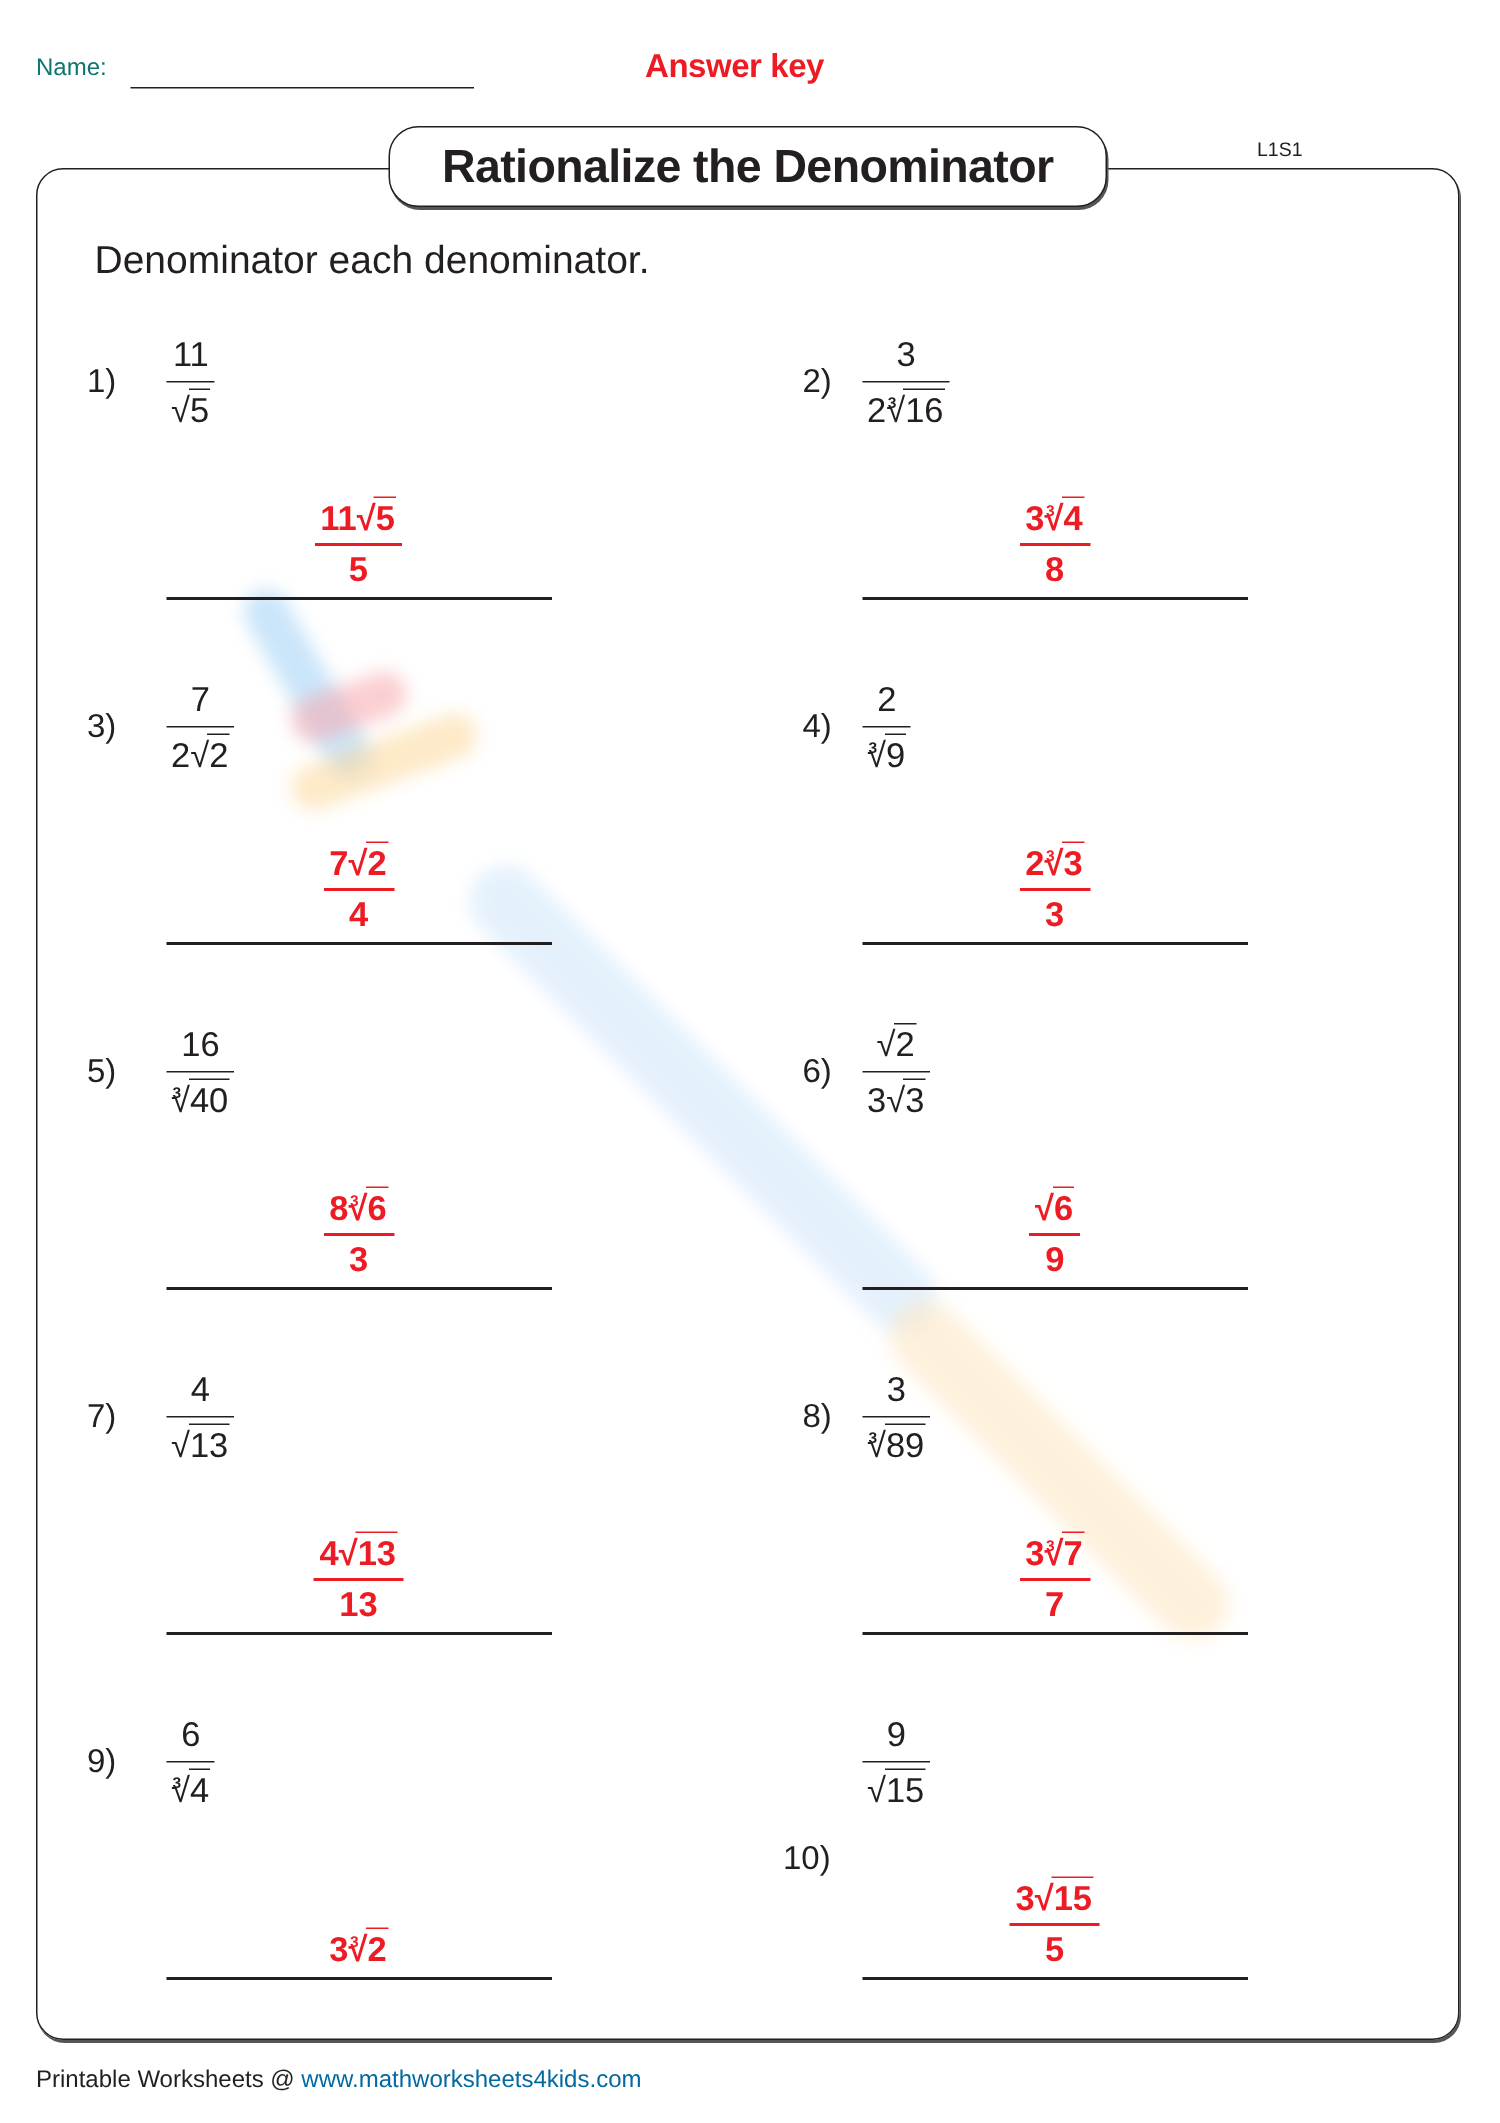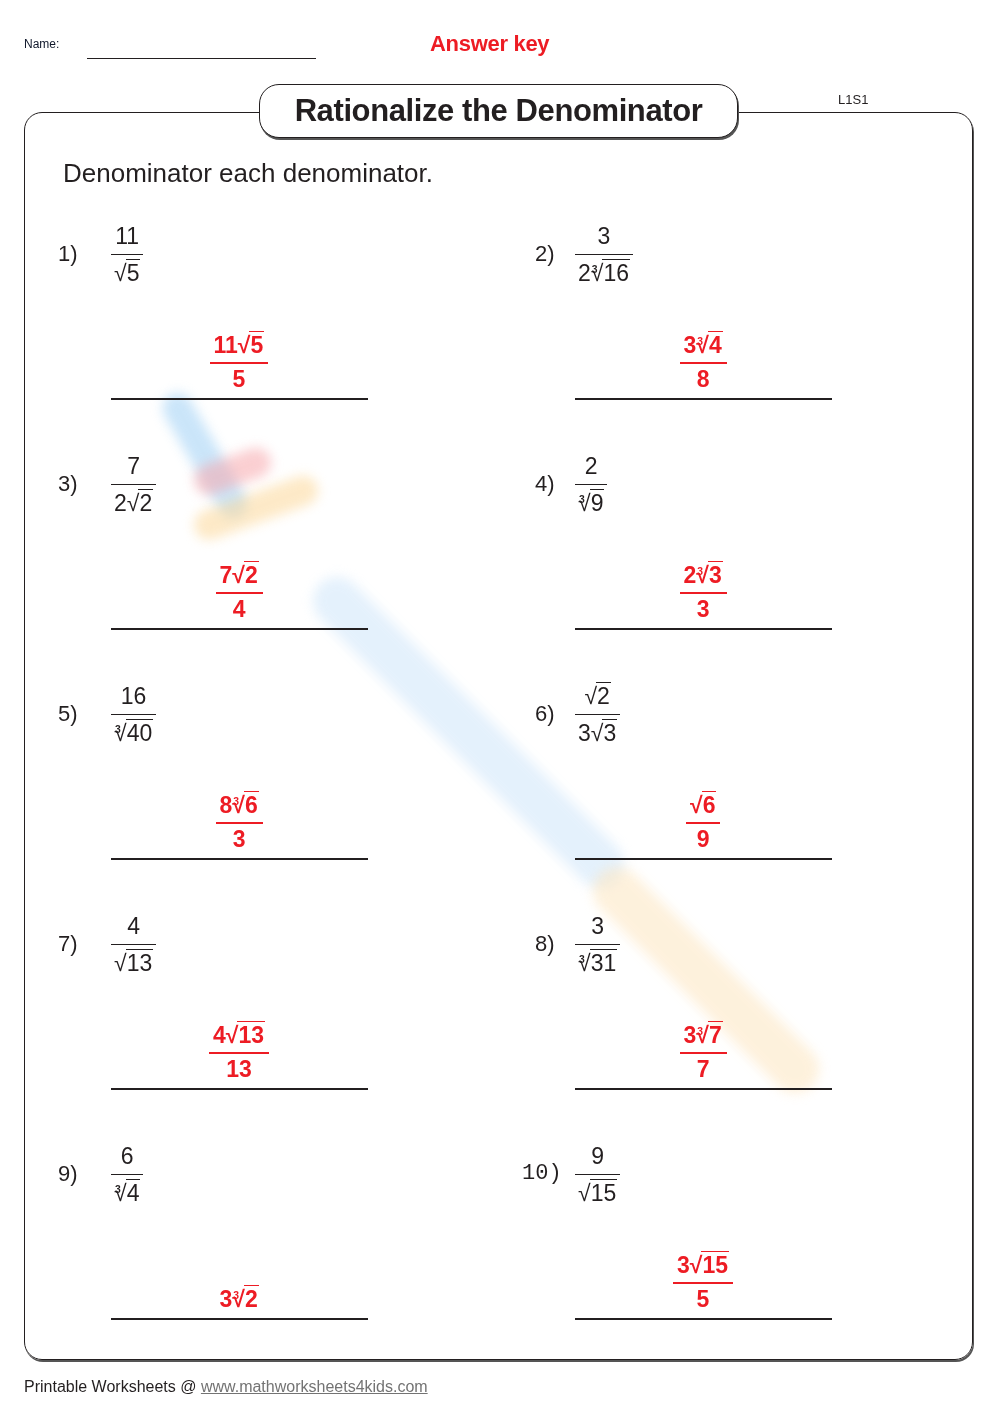--- a/index.html
+++ b/index.html
@@ -1,20 +1,20 @@
 <!DOCTYPE html>
 <html><head>
 <meta charset="utf-8">
 <style>
   html, body { margin: 0; padding: 0; background: #ffffff; }
   body {
     width: 1000px; height: 1415px; position: relative; overflow: hidden;
     font-family: "Liberation Sans", "DejaVu Sans", sans-serif; color: #231f20;
   }
-  .name-label { position: absolute; left: 24px; top: 37px; font-size: 12px; color: #0f172a; }
+  .name-label { position: absolute; left: 24px; top: 37px; font-size: 16px; color: #0f766e; }
   .name-line { position: absolute; left: 87px; top: 58px; width: 229px; height: 0; border-top: 1.5px solid #231f20; }
   .answer-key { position: absolute; left: 430px; top: 31px; font-size: 22px; font-weight: bold; color: #ed1c24; letter-spacing: -0.3px; }
   .code { position: absolute; left: 838px; top: 92px; font-size: 13px; color: #231f20; }
 
   .frame {
     position: absolute; left: 24px; top: 112px; width: 947px; height: 1246px;
     border: 1.5px solid #231f20; border-radius: 18px; box-shadow: 1px 2px 0 #555;
   }
   .title-pill {
     position: absolute; left: 259px; top: 84px; width: 477px; height: 52px;
@@ -35,21 +35,21 @@
   .rad .sign { font-size: 1em; line-height: 1; }
   .rad .idx { position: absolute; left: 1px; top: -3px; font-size: 0.45em; font-weight: bold; }
   .rad .rcd { border-top: 1.5px solid currentColor; line-height: 1; padding: 2px 1px 0 1px; margin-left: -1px; }
 
   .answer { position: absolute; display: inline-flex; flex-direction: column; align-items: center; color: #ed1c24; font-weight: bold; font-size: 23px; }
   .answer .num, .answer .den { line-height: 27px; white-space: nowrap; padding: 0 4px; }
   .answer .bar { align-self: stretch; border-top: 2px solid #ed1c24; margin: 3px 0 2px 0; }
   .ans-line { position: absolute; height: 0; border-top: 2px solid #231f20; width: 257px; }
 
   .footer { position: absolute; left: 24px; top: 1378px; font-size: 16px; color: #231f20; }
-  .footer .url { color: #737373; text-decoration: underline; }
+  .footer .url { color: #0369a1; }
 </style>
 </head>
 <body>
 
 <div class="name-label">Name:</div>
 <div class="name-line"></div>
 <div class="answer-key">Answer key</div>
 
 <div class="frame"></div>
 <div class="title-pill">Rationalize the Denominator</div>
@@ -201,21 +201,21 @@
       <div class="bar"></div>
       <div class="den">13</div>
     </div>
     <div class="pnum" style="left: 535px; top: 931px;">8)</div>
     <div class="frac" style="left: 575px; top: 912px;">
       <div class="num">3</div>
       <div class="bar"></div>
       <div class="den"><span class="expr"><span class="rad">
             <span class="idx">3</span>
             <span class="sign">√</span>
-            <span class="rcd">31</span>
+            <span class="rcd">89</span>
           </span></span></div>
     </div>
     <div class="ans-line" style="left: 575px; top: 1088px;"></div>
     <div class="answer" style="top: 1021px; left: 679.5px;">
       <div class="num"><span class="expr"><span>3</span><span class="rad">
             <span class="idx">3</span>
             <span class="sign">√</span>
             <span class="rcd">7</span>
           </span></span></div>
       <div class="bar"></div>
@@ -232,21 +232,21 @@
           </span></span></div>
     </div>
     <div class="ans-line" style="left: 111px; top: 1318px;"></div>
     <div class="answer" style="top: 1285px; left: 215.5px;">
       <div class="num"><span class="expr"><span>3</span><span class="rad">
             <span class="idx">3</span>
             <span class="sign">√</span>
             <span class="rcd">2</span>
           </span></span></div>
     </div>
-    <div class="pnum" style="left: 522px; top: 1161px; font-family: Liberation Mono, monospace;">10)</div>
+    <div class="pnum" style="left: 522px; top: 1226px;">10)</div>
     <div class="frac" style="left: 575px; top: 1142px;">
       <div class="num">9</div>
       <div class="bar"></div>
       <div class="den"><span class="expr"><span class="rad">
             <span class="sign">√</span>
             <span class="rcd">15</span>
           </span></span></div>
     </div>
     <div class="ans-line" style="left: 575px; top: 1318px;"></div>
     <div class="answer" style="top: 1251px; left: 673px;">

